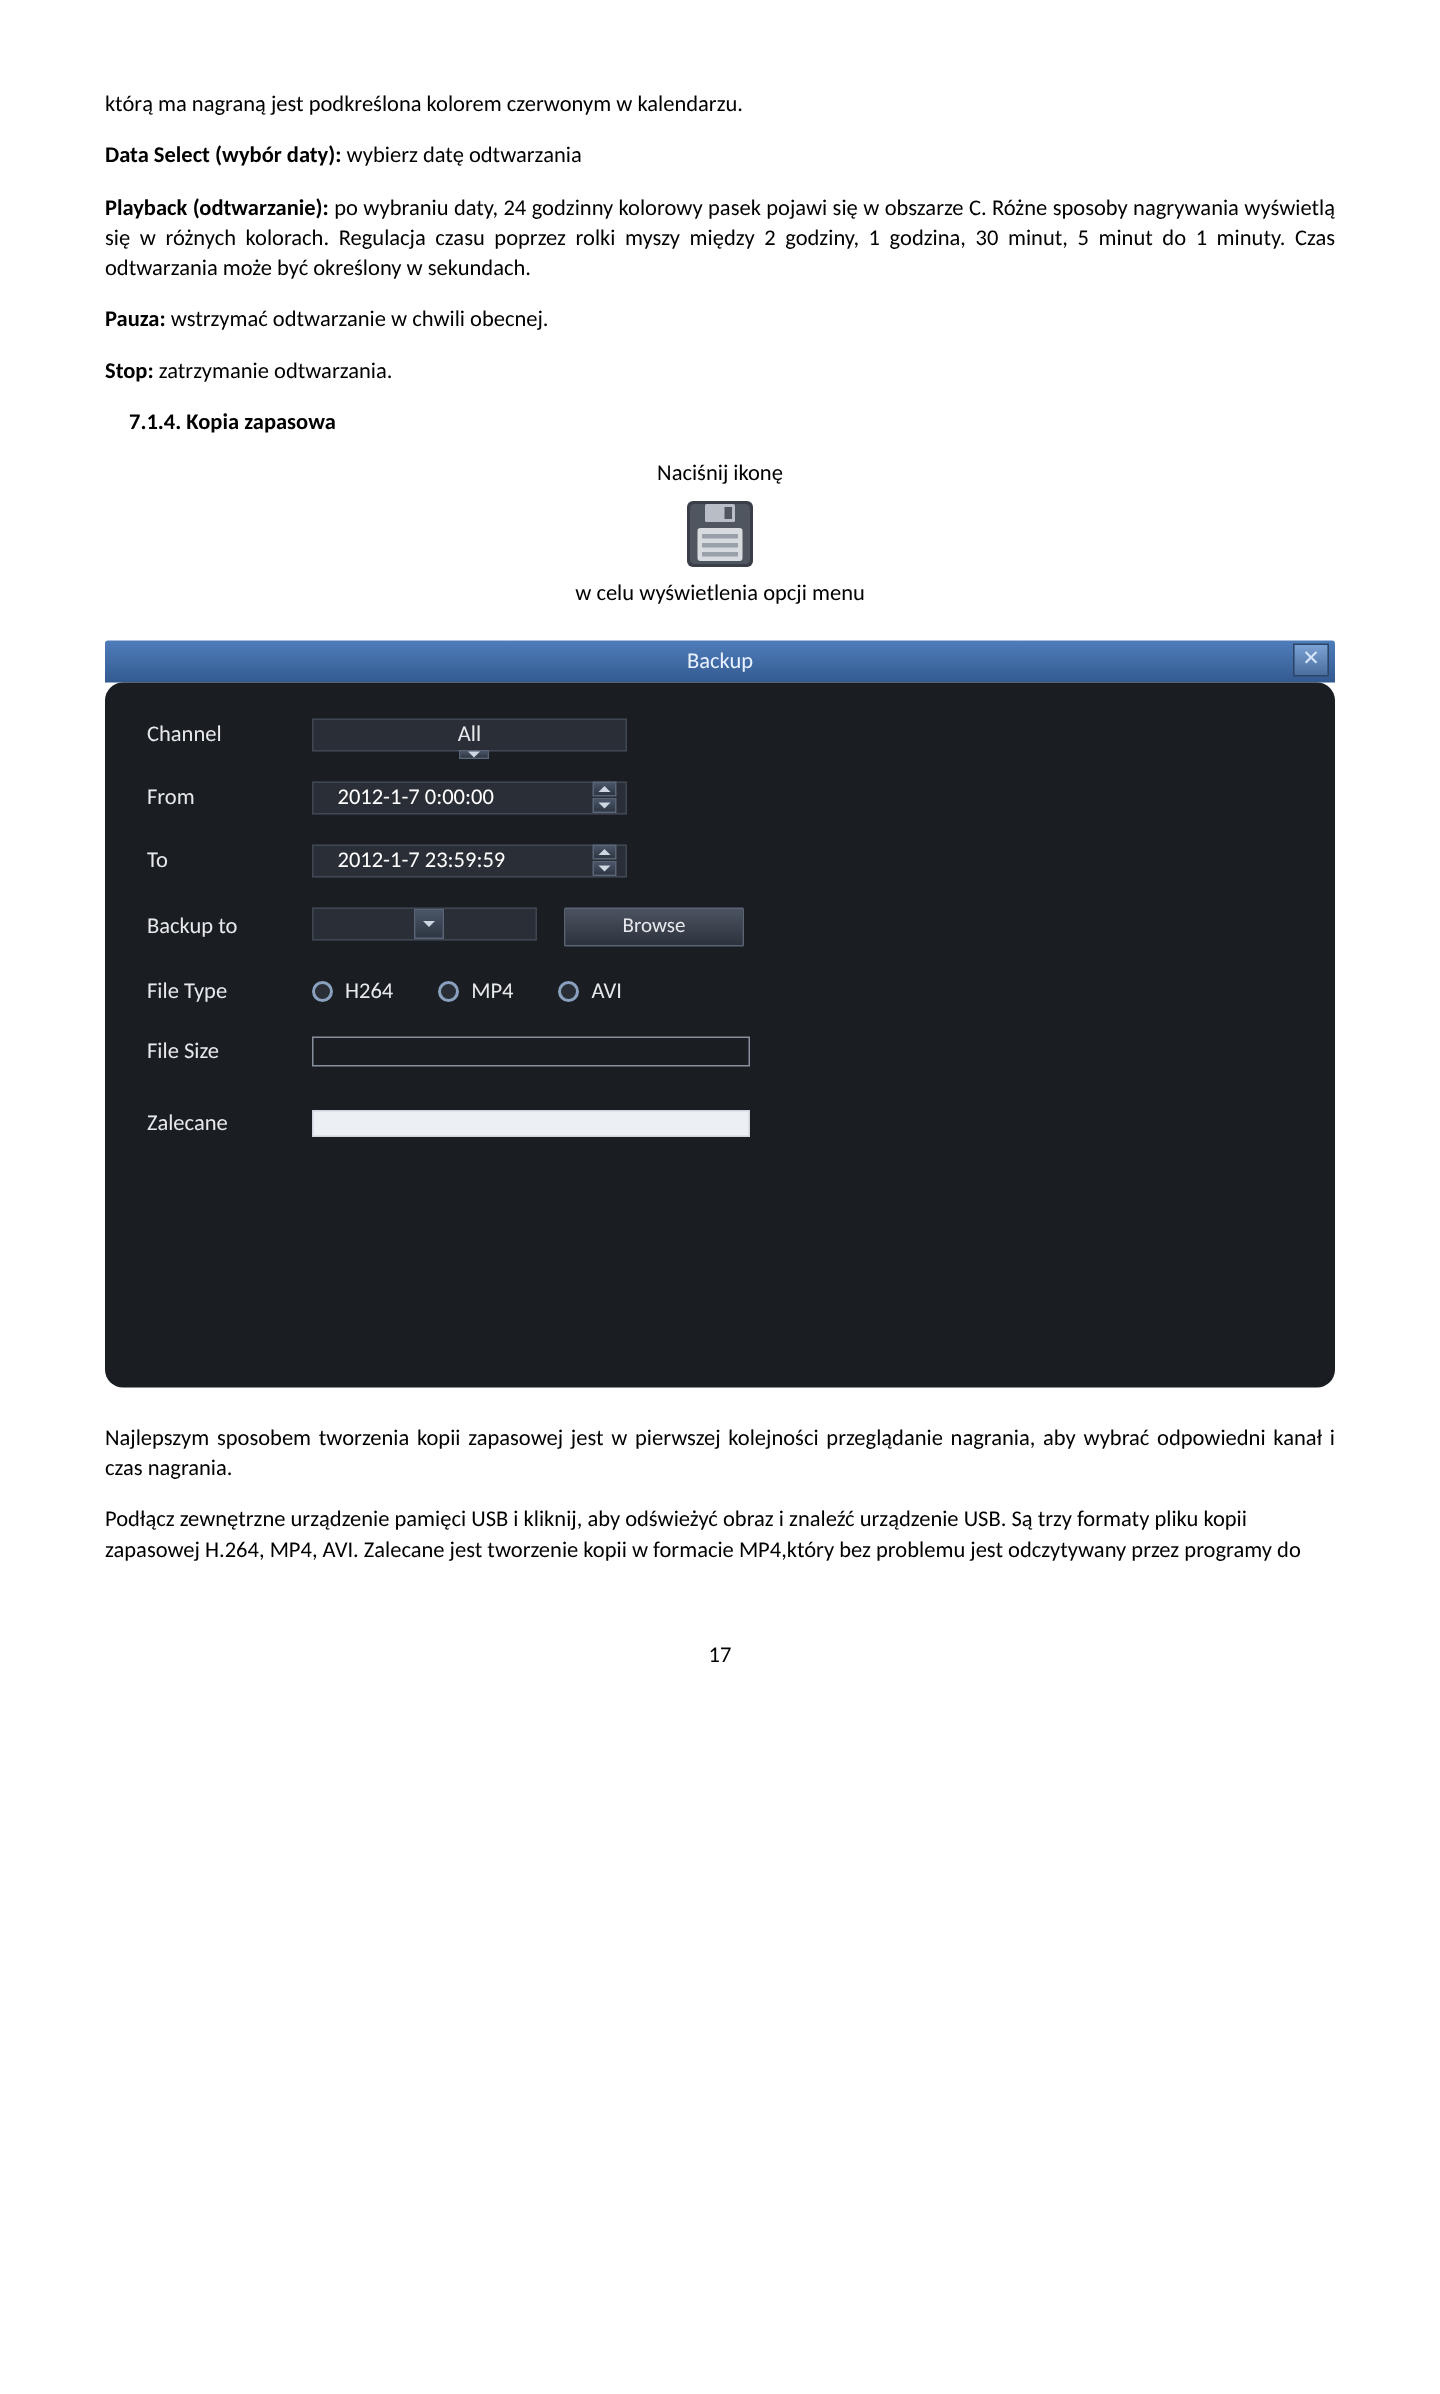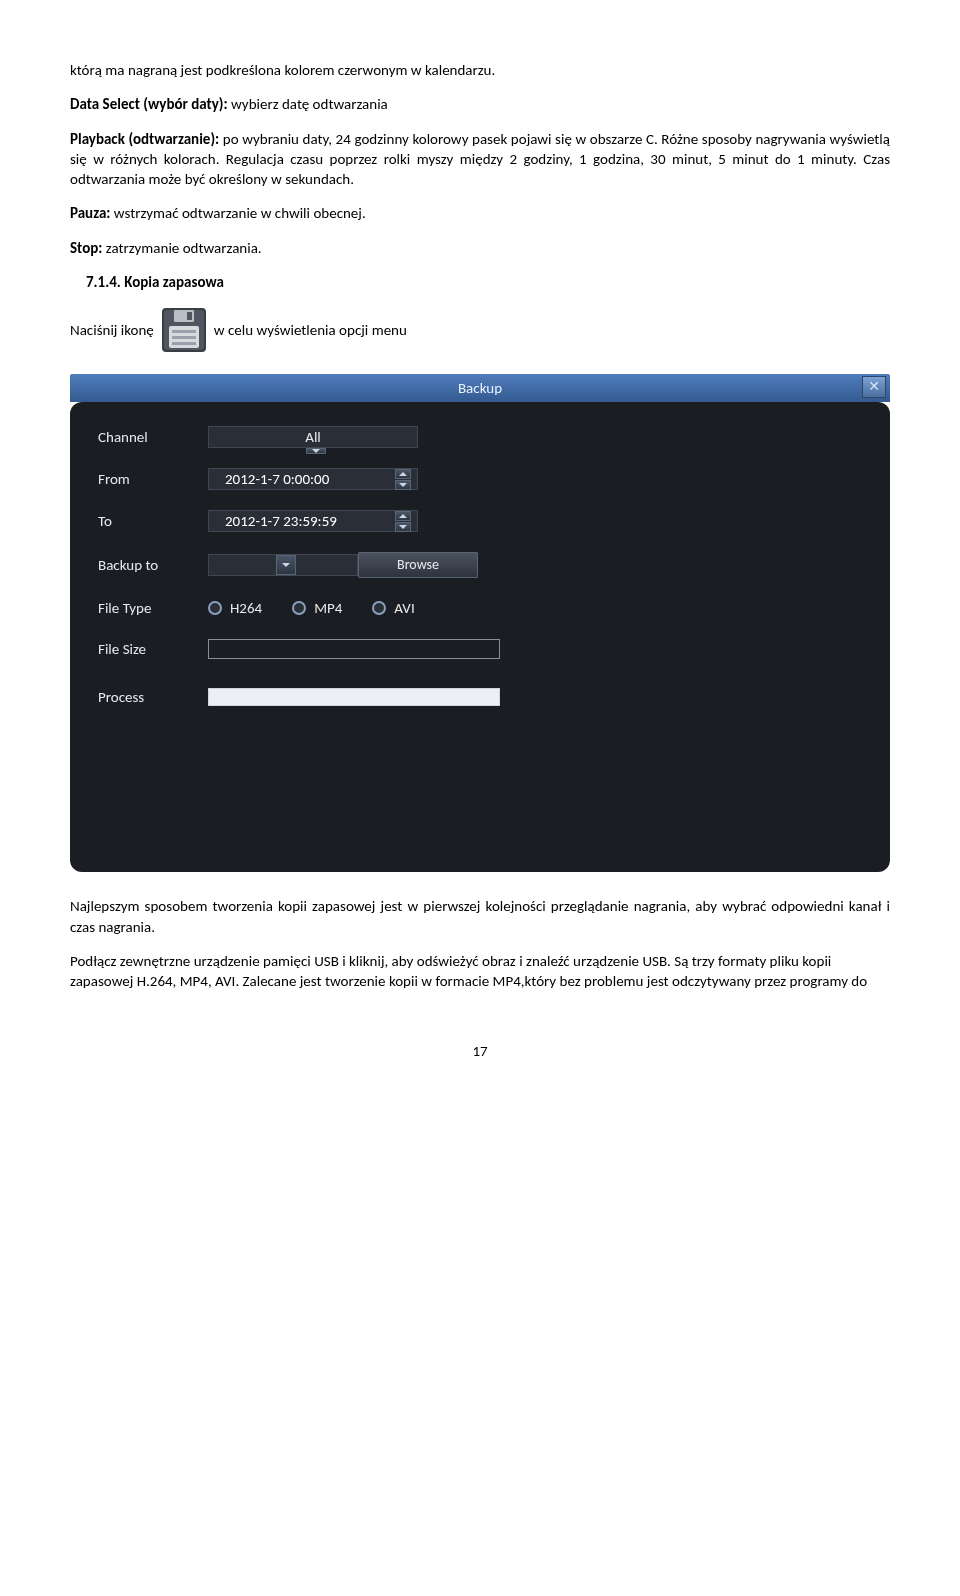--- a/index.html
+++ b/index.html
@@ -9,21 +9,21 @@
     background: #fff;
     margin: 0;
     padding: 60px 70px 30px 70px;
     width: 960px;
     box-sizing: border-box;
     line-height: 1.35;
   }
   p { margin: 0 0 14px 0; text-align: justify; }
   .bold { font-weight: bold; }
   .section-heading { font-weight: bold; margin: 14px 16px; }
-  .icon-row { display: flex; align-items: center; gap: 6px; margin: 14px 0 20px 0; }
+  .icon-row { display: flex; align-items: center; gap: 6px; margin: 14px 0 20px 0; flex-direction: column; }
   .floppy-icon {
     width: 48px; height: 48px;
     display: inline-block;
     vertical-align: middle;
   }
   
   .dialog-wrap {
     width: 820px;
     margin: 16px 0 24px 0;
   }
@@ -107,21 +107,21 @@
   }
   .spin-btn {
     height: 8px;
     background: linear-gradient(#4a5568, #2e3642);
     border: 1px solid #596477;
     display: flex; align-items: center; justify-content: center;
   }
   .tri { width:0; height:0; border-left:4px solid transparent; border-right:4px solid transparent; }
   .tri-up { border-bottom:4px solid #cdd6e1; }
   .tri-down { border-top:4px solid #cdd6e1; }
-  .backup-row { display:flex; align-items:center; }
+  .backup-row { display:flex; gap:18px; }
   .btn {
     background: linear-gradient(#4b5360, #2d333d);
     border: 1px solid #5a6475;
     color: #e6e8ec;
     height: 24px;
     padding: 0 14px;
     display: inline-flex;
     align-items: center;
     justify-content: center;
     font-size: 14px;
@@ -281,21 +281,21 @@
         </div>
       </div>
     </div>
 
     <div class="form-row" style="">
       <div class="form-label">File Size</div>
       <div class="readonly-box"></div>
     </div>
 
     <div class="form-row" style="margin-top:28px">
-      <div class="form-label">Process</div>
+      <div class="form-label">Zalecane</div>
       <div class="progress-box"></div>
     </div>
 
 
   </div>
 </div>
 
 <p>Najlepszym sposobem tworzenia kopii zapasowej jest w pierwszej kolejności przeglądanie nagrania, aby wybrać odpowiedni kanał i czas nagrania.</p>
 <p style="text-align:left">Podłącz zewnętrzne urządzenie pamięci USB i kliknij, aby odświeżyć obraz i znaleźć urządzenie USB. Są trzy formaty pliku kopii zapasowej H.264, MP4, AVI. Zalecane jest tworzenie kopii w formacie MP4,który bez problemu jest odczytywany przez programy do</p>
 

